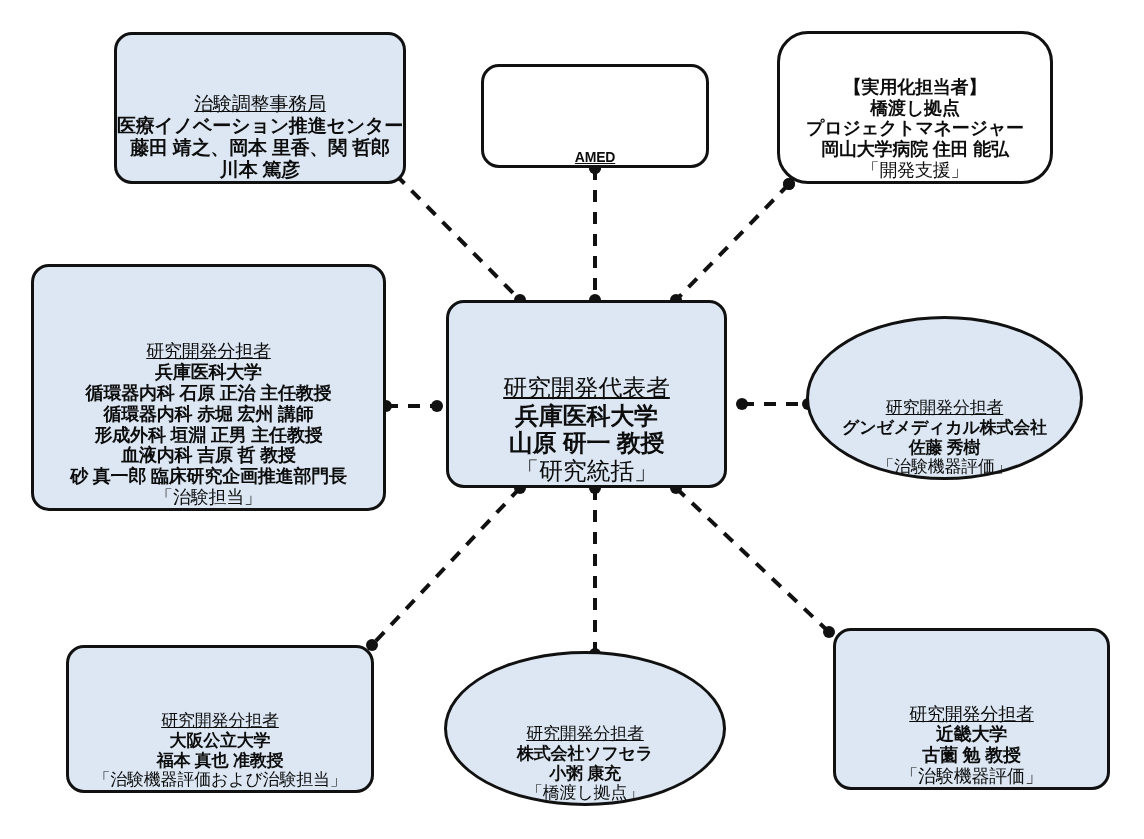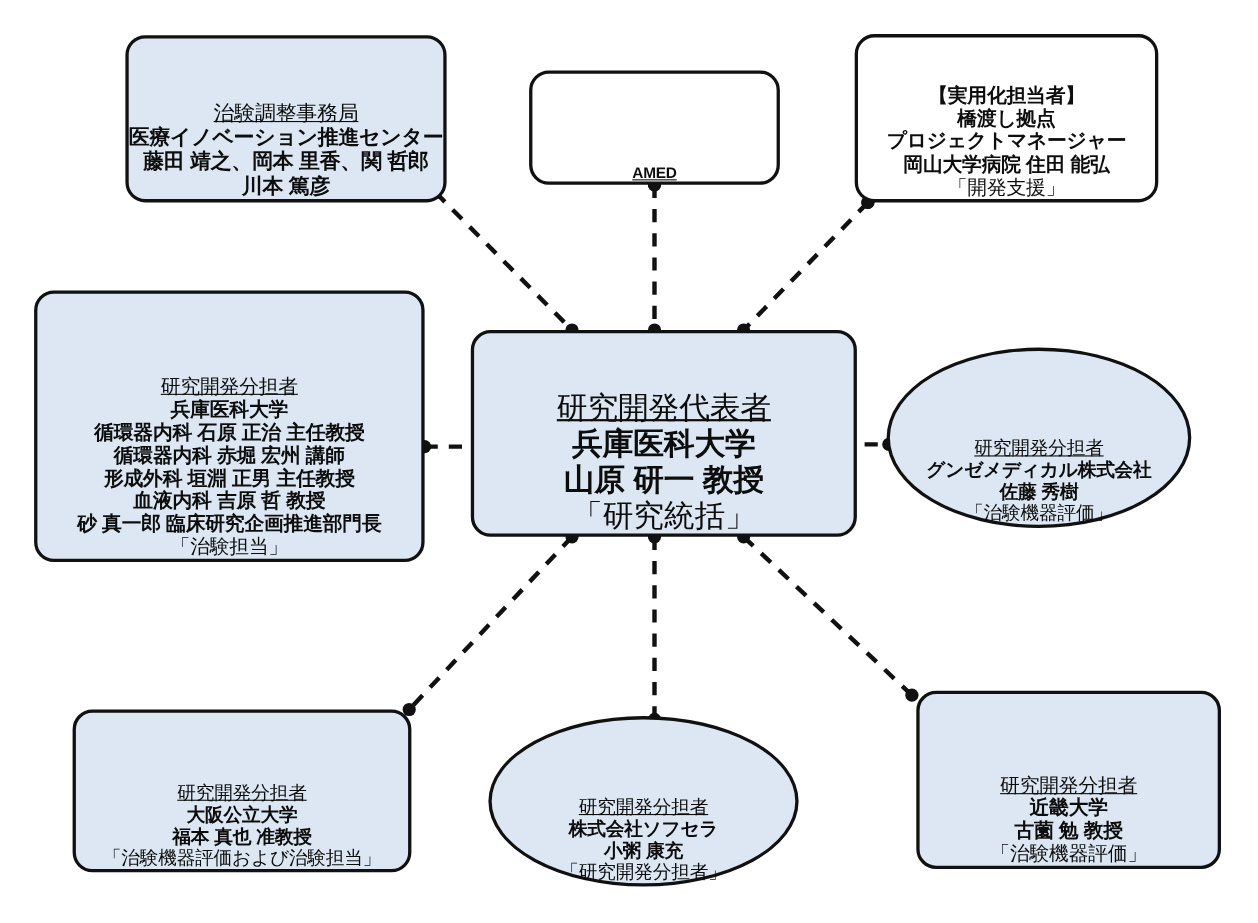--- a/index.html
+++ b/index.html
@@ -62,23 +62,23 @@
     font-weight: normal;
     text-decoration: underline;
     text-underline-offset: 1px;
   }
   .node .line.quote {
     font-weight: normal;
   }
   
   #node-office      { left: 114px;  top: 32px;  width: 292px; height: 152px; font-size: 19px; }
   #node-amed        { left: 481px;  top: 64px;  width: 228px; height: 104px; font-size: 14px; }
-  #node-bridge      { left: 777px;  top: 31px;  width: 276px; height: 153px; font-size: 18px; }
+  #node-bridge      { left: 777px;  top: 31px;  width: 276px; height: 153px; font-size: 18px; border-radius: 31px; }
   #node-hyogo-sub   { left: 31px;   top: 264px; width: 355px; height: 247px; font-size: 18px; }
-  #node-center      { left: 428px;  top: 300px; width: 351px; height: 188px; font-size: 28px; }
+  #node-center      { left: 446px;  top: 300px; width: 281px; height: 188px; font-size: 24px; }
   #node-gunze       { left: 806px;  top: 316px; width: 277px; height: 164px; font-size: 17px; }
   #node-osaka       { left: 66px;   top: 645px; width: 308px; height: 148px; font-size: 17px; }
   #node-sofsera     { left: 444px;  top: 651px; width: 282px; height: 155px; font-size: 17px; }
   #node-kindai      { left: 833px;  top: 628px; width: 277px; height: 162px; font-size: 18px; }
   #node-amed .line  { font-weight: bold; text-decoration: underline; }
   #node-bridge .line.head { font-weight: bold; text-decoration: none; }
 </style>
 </head>
 <body>
 
@@ -171,21 +171,21 @@
   <div class="node rect fill-blue" id="node-osaka">
       <div class="line head">研究開発分担者</div>
       <div class="line bold">大阪公立大学</div>
       <div class="line bold">福本 真也 准教授</div>
       <div class="line quote">「治験機器評価および治験担当」</div>
     </div>
   <div class="node ellipse" id="node-sofsera">
       <div class="line head">研究開発分担者</div>
       <div class="line bold">株式会社ソフセラ</div>
       <div class="line bold">小粥 康充</div>
-      <div class="line quote">「研究開発分担者」</div>
+      <div class="line quote">「橋渡し拠点」</div>
     </div>
   <div class="node rect fill-blue" id="node-kindai">
       <div class="line head">研究開発分担者</div>
       <div class="line bold">近畿大学</div>
       <div class="line bold">古薗 勉 教授</div>
       <div class="line quote">「治験機器評価」</div>
     </div>
 
 </div>
 

